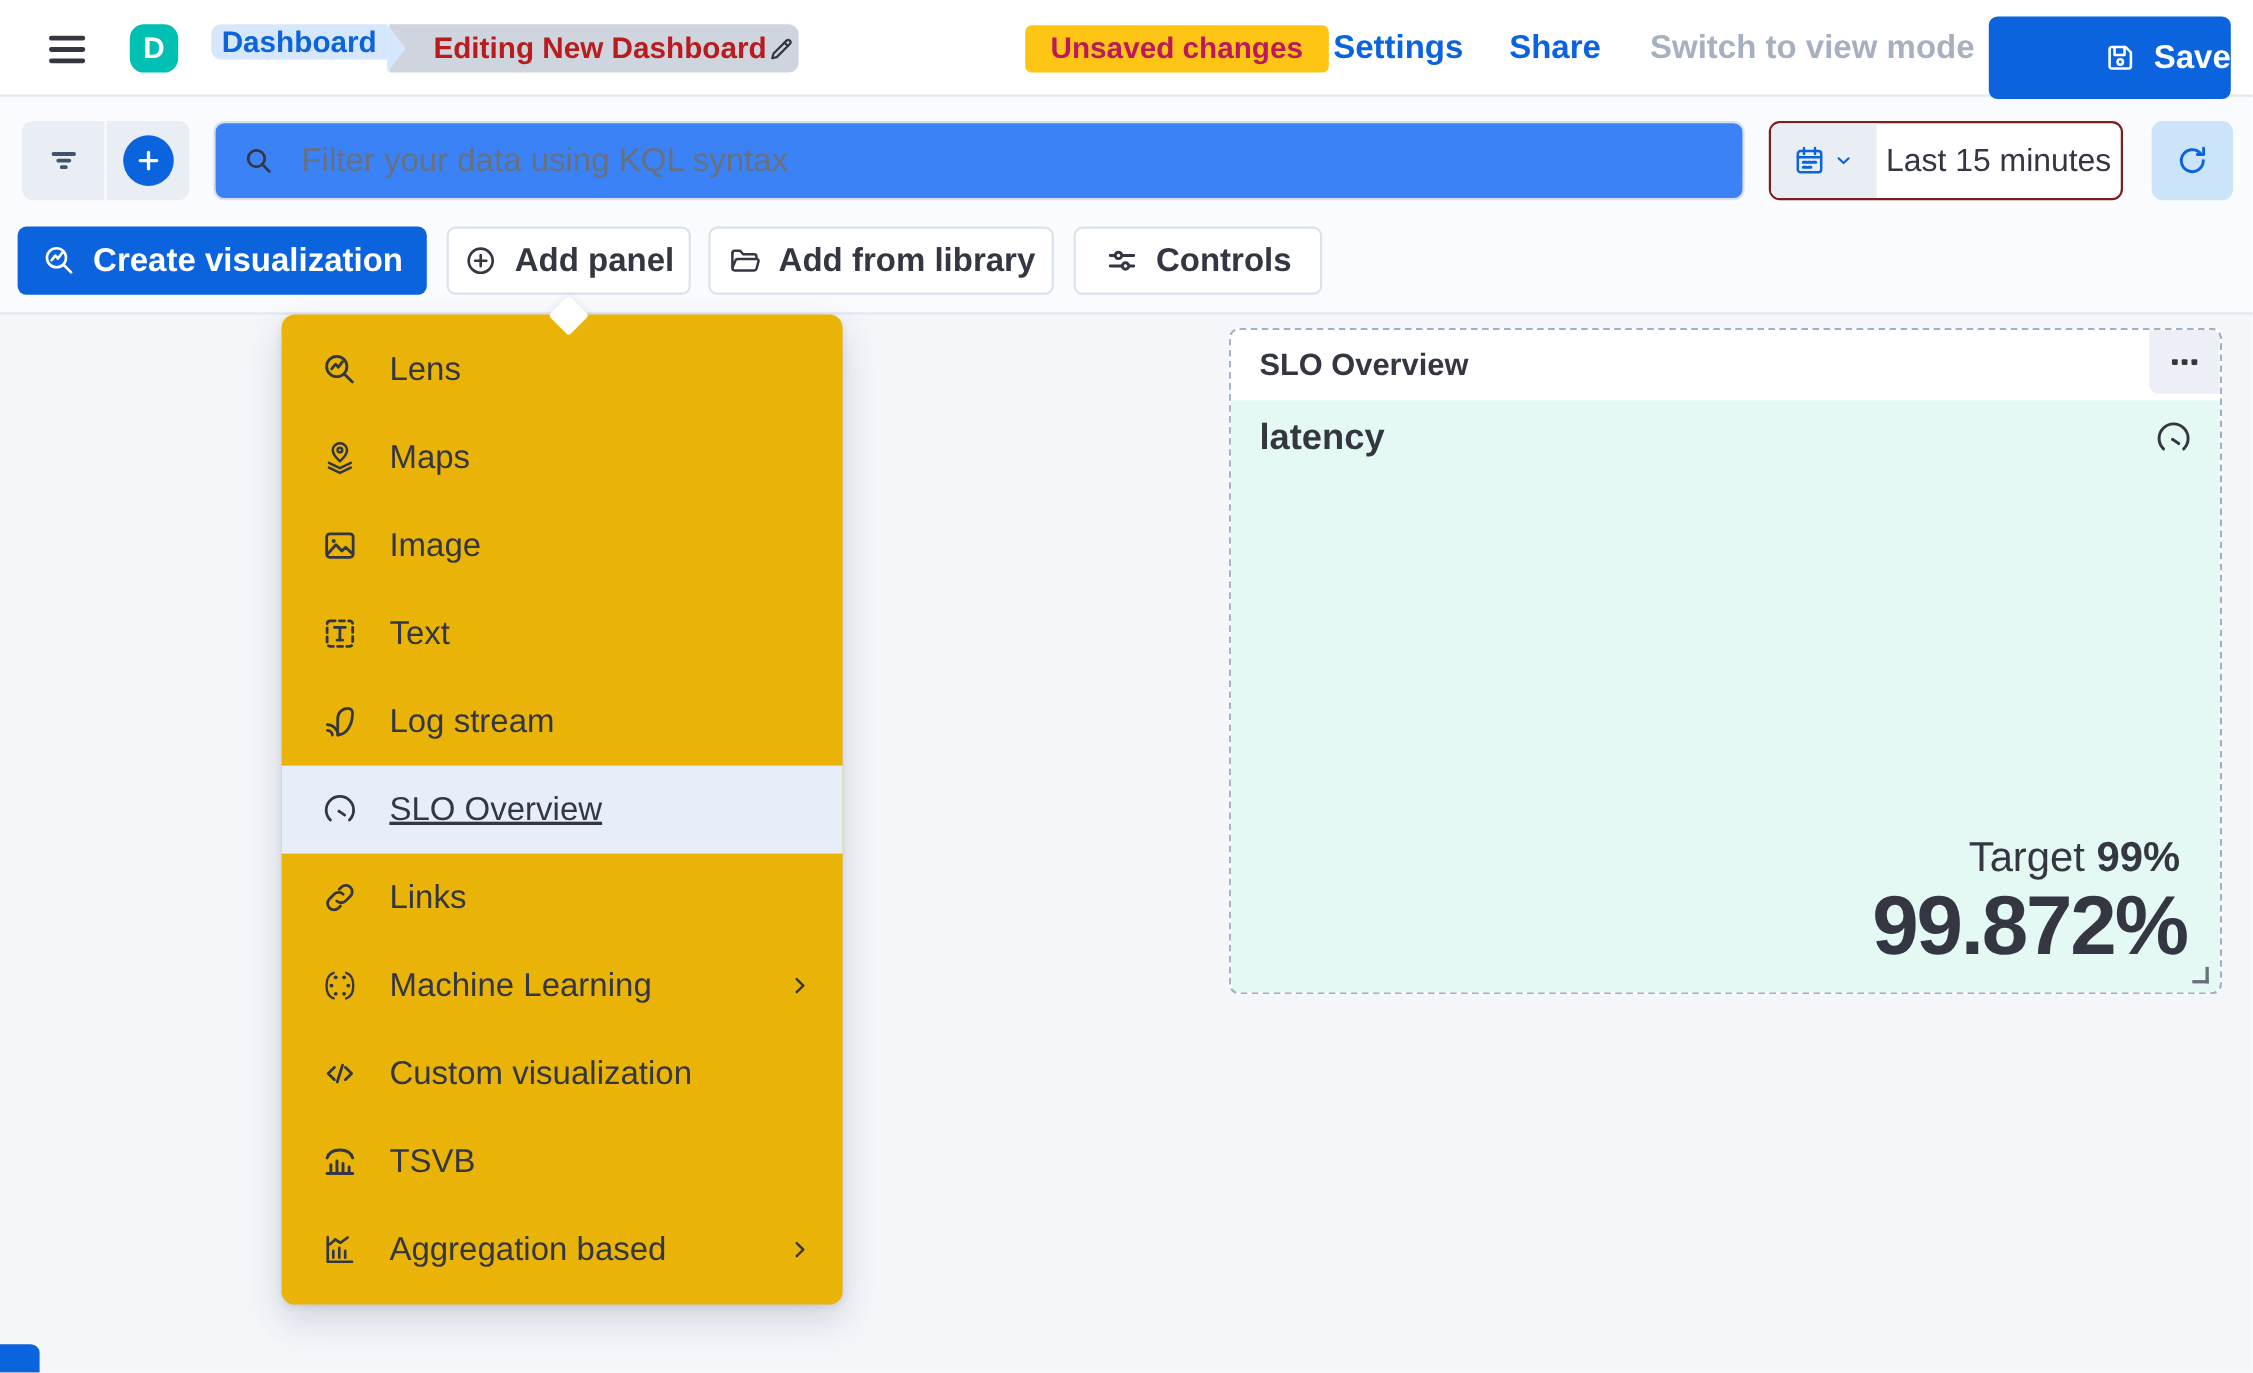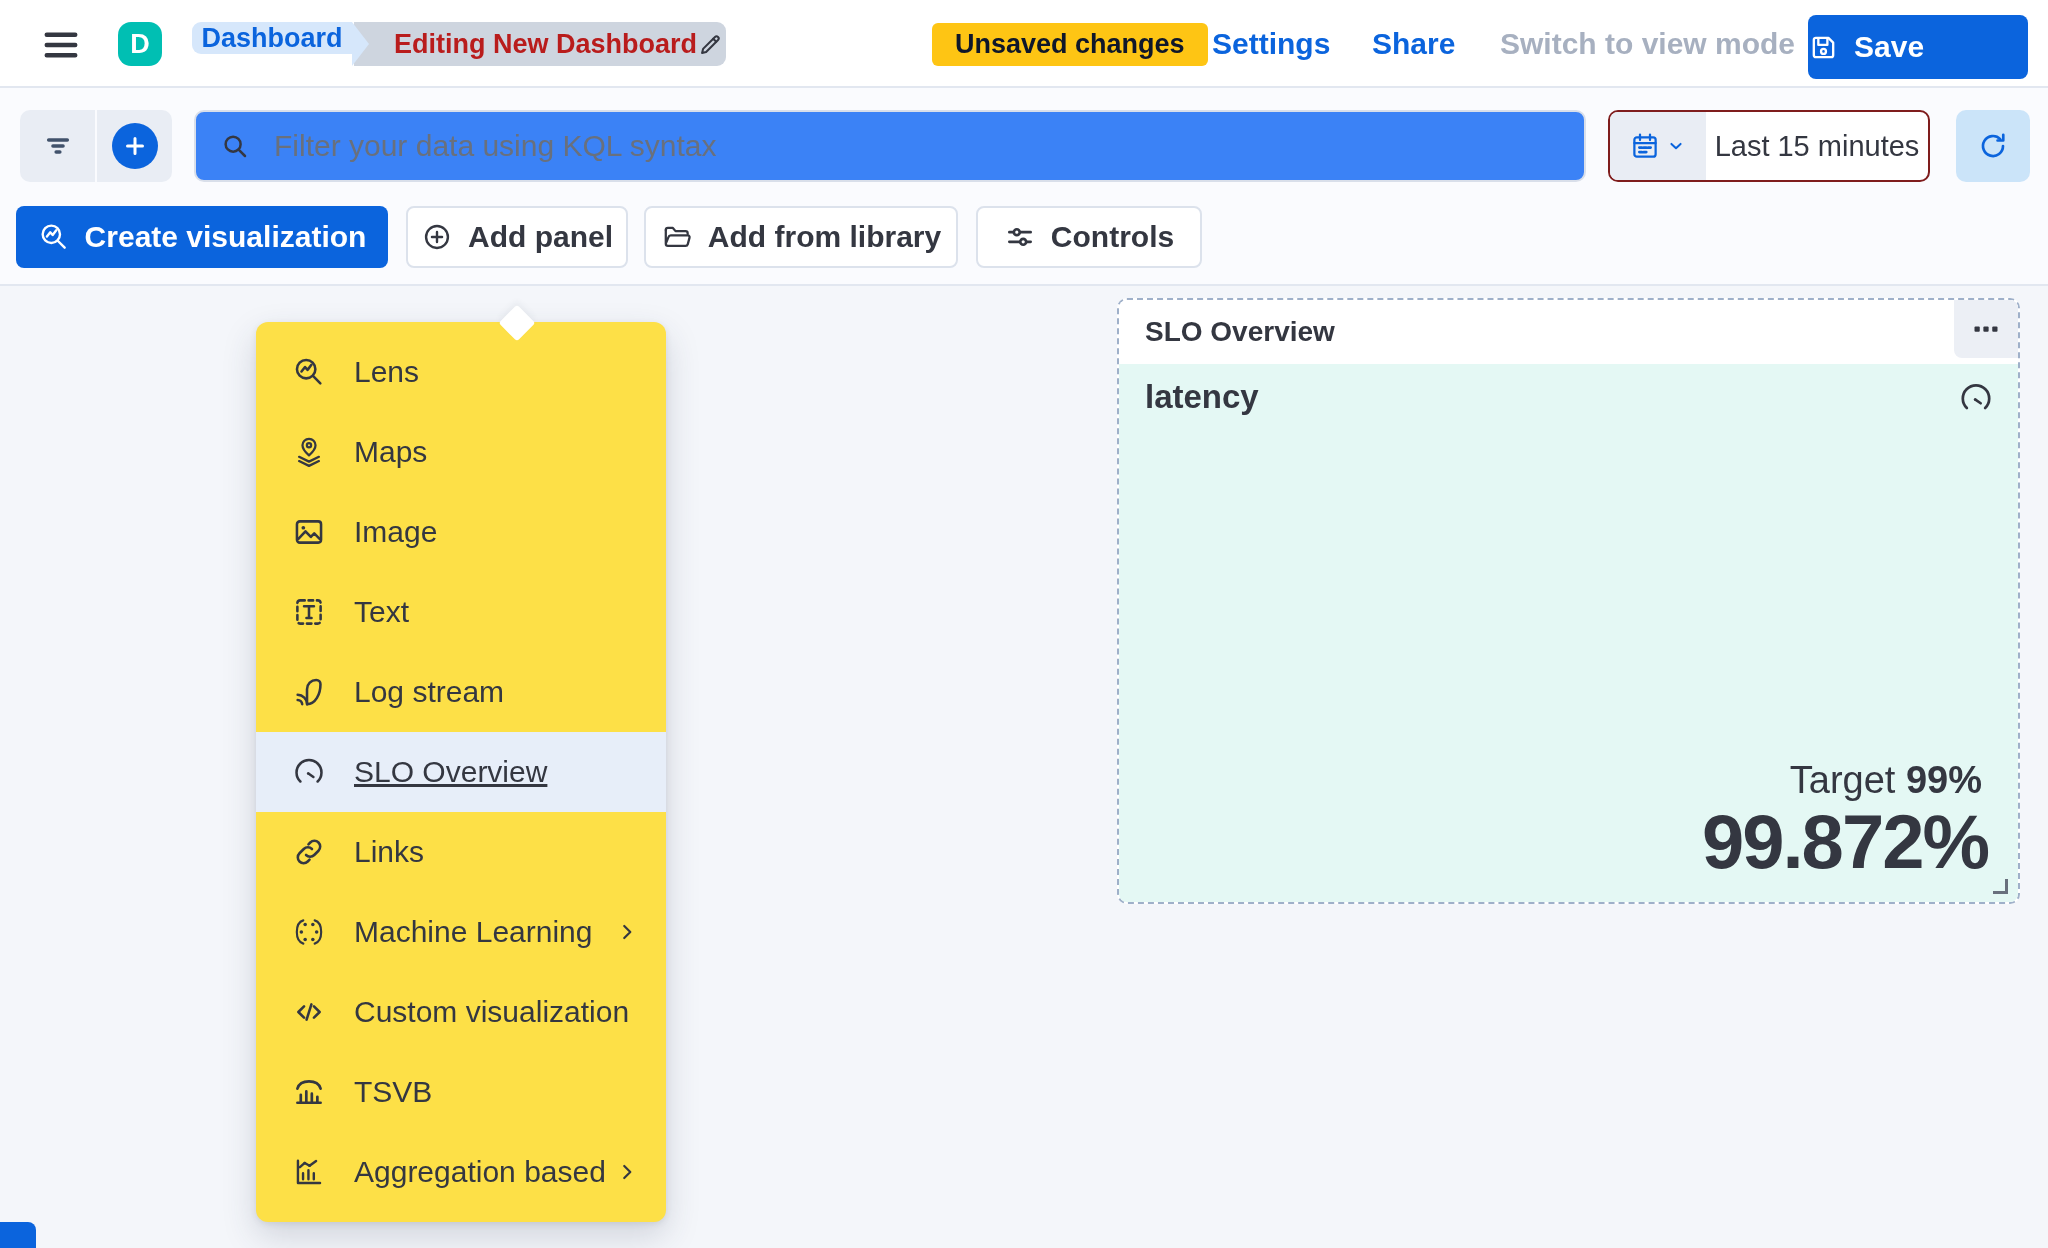--- a/index.html
+++ b/index.html
@@ -13,24 +13,24 @@
 
   
   .topbar { position:absolute; left:0; top:0; width:2048px; height:88px; background:#fff; border-bottom:2px solid #E2E7F0; z-index:30; }
   .hamburger { position:absolute; left:40px; top:26px; width:42px; height:38px; color:#343741; cursor:pointer; }
   .logo-chip { position:absolute; left:118px; top:22px; width:44px; height:44px; border-radius:13px; background:#00BFB3; color:#fff; font-size:27px; font-weight:700; display:flex; align-items:center; justify-content:center; }
   .crumbs { position:absolute; left:192px; top:22px; height:44px; }
   .crumb-blue { position:absolute; left:0; top:0; height:32px; width:160px; background:#D6E7FB; border-radius:9px 0 0 9px; color:#0B64DD; font-size:27px; font-weight:600; display:flex; align-items:center; justify-content:center; z-index:2; }
   .crumb-blue-arrow { position:absolute; left:160px; top:0; width:0; height:0; border-top:22px solid transparent; border-bottom:22px solid transparent; border-left:17px solid #D6E7FB; z-index:2; }
   .crumb-gray { position:absolute; left:162px; top:0; height:44px; width:372px; background:#CED5DF; border-radius:0 9px 9px 0; color:#b91c1c; font-size:27px; font-weight:600; display:flex; align-items:center; gap:0; padding-left:40px; z-index:1; }
   .pencil { width:27px; height:27px; color:#343741; }
-  .badge-warning { position:absolute; left:932px; top:23px; height:43px; background:#FEC514; border-radius:6px; color:#0f172a; font-size:27px; font-weight:700; display:flex; align-items:center; padding:0 23px; }
+  .badge-warning { position:absolute; left:932px; top:23px; height:43px; background:#FEC514; border-radius:6px; color:#be185d; font-size:27px; font-weight:700; display:flex; align-items:center; padding:0 23px; }
   .toplink { position:absolute; top:0; height:88px; display:flex; align-items:center; font-size:30px; font-weight:600; color:#0B64DD; cursor:pointer; }
   .toplink.disabled { color:#A7B0C0; cursor:default; }
-  .btn-save { position:absolute; left:1808px; top:15px; width:220px; height:64px; background:#0B64DD; border-radius:8px; color:#fff; font-size:30px; font-weight:600; display:flex; align-items:center; justify-content:flex-start; gap:15px; cursor:pointer; }
+  .btn-save { position:absolute; left:1808px; top:15px; width:220px; height:75px; background:#0B64DD; border-radius:8px; color:#fff; font-size:30px; font-weight:600; display:flex; align-items:center; justify-content:flex-end; gap:15px; cursor:pointer; }
   .btn-save .ic { width:31px; height:31px; }
 
   
   .filter-group { position:absolute; left:20px; top:110px; width:152px; height:72px; background:#E9EDF4; border-radius:10px; display:flex; z-index:10; }
   .filter-half { flex:1; display:flex; align-items:center; justify-content:center; cursor:pointer; position:relative; }
   .filter-half + .filter-half { border-left:2px solid #FAFBFE; }
   .filter-icon { width:32px; height:32px; color:#41526B; }
   .plus-circle { width:46px; height:46px; border-radius:50%; background:#0B64DD; color:#fff; display:flex; align-items:center; justify-content:center; }
   .plus-circle span { width:24px; height:24px; }
   .kql-wrap { position:absolute; left:194px; top:110px; width:1392px; height:72px; z-index:10; }
@@ -48,21 +48,21 @@
   
   .toolbar-btn { position:absolute; top:206px; height:62px; border-radius:8px; display:flex; align-items:center; justify-content:center; gap:15px; font-size:30px; font-weight:600; cursor:pointer; z-index:10; }
   .toolbar-btn .ic { width:32px; height:32px; }
   .tb-primary { background:#0B64DD; color:#fff; }
   .tb-plain { background:#fff; border:2px solid #DCE2EC; color:#343741; }
 
   
   .canvas { position:absolute; left:0; top:284px; width:2048px; height:964px; background:#F4F6FA; border-top:2px solid #E2E7F0; }
 
   
-  .popover { position:absolute; left:256px; top:286px; width:410px; height:900px; background:#fde047; border-radius:12px; box-shadow:0 14px 34px rgba(46,57,82,.18), 0 2px 6px rgba(46,57,82,.10); z-index:20; padding:10px 0;margin-top:36px; }
+  .popover { position:absolute; left:256px; top:286px; width:510px; height:900px; background:#eab308; border-radius:12px; box-shadow:0 14px 34px rgba(46,57,82,.18), 0 2px 6px rgba(46,57,82,.10); z-index:20; padding:10px 0; }
   .popover-arrow { position:absolute; left:248px; top:-12px; width:26px; height:26px; background:#fff; transform:rotate(45deg); border-radius:3px; box-shadow:-3px -3px 6px rgba(46,57,82,.05); }
   .menu-item { position:relative; height:80px; display:flex; align-items:center; padding-left:36px; gap:28px; cursor:pointer; }
   .menu-item.selected { background:#E7EEF9; }
   .menu-item.selected .mi-label { text-decoration:underline; }
   .mi-icon { width:34px; height:34px; color:#343741; flex:none; }
   .mi-label { font-size:30px; color:#343741; }
   .mi-chev { position:absolute; right:28px; top:29px; width:22px; height:22px; color:#343741; }
 
   
   .slo-panel { position:absolute; left:1117px; top:298px; width:903px; height:606px; border:2px dashed #9FB0C9; border-radius:10px; background:#fff; overflow:hidden; z-index:5; }

